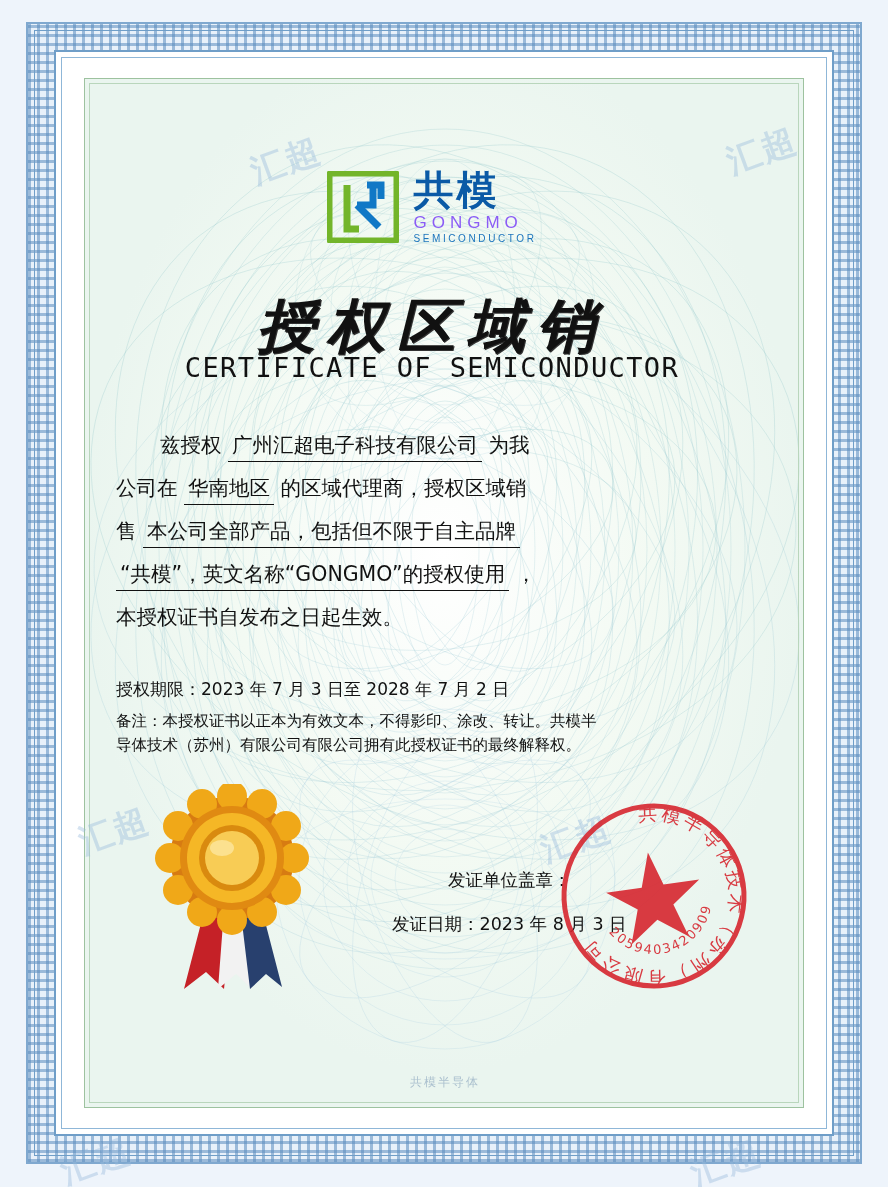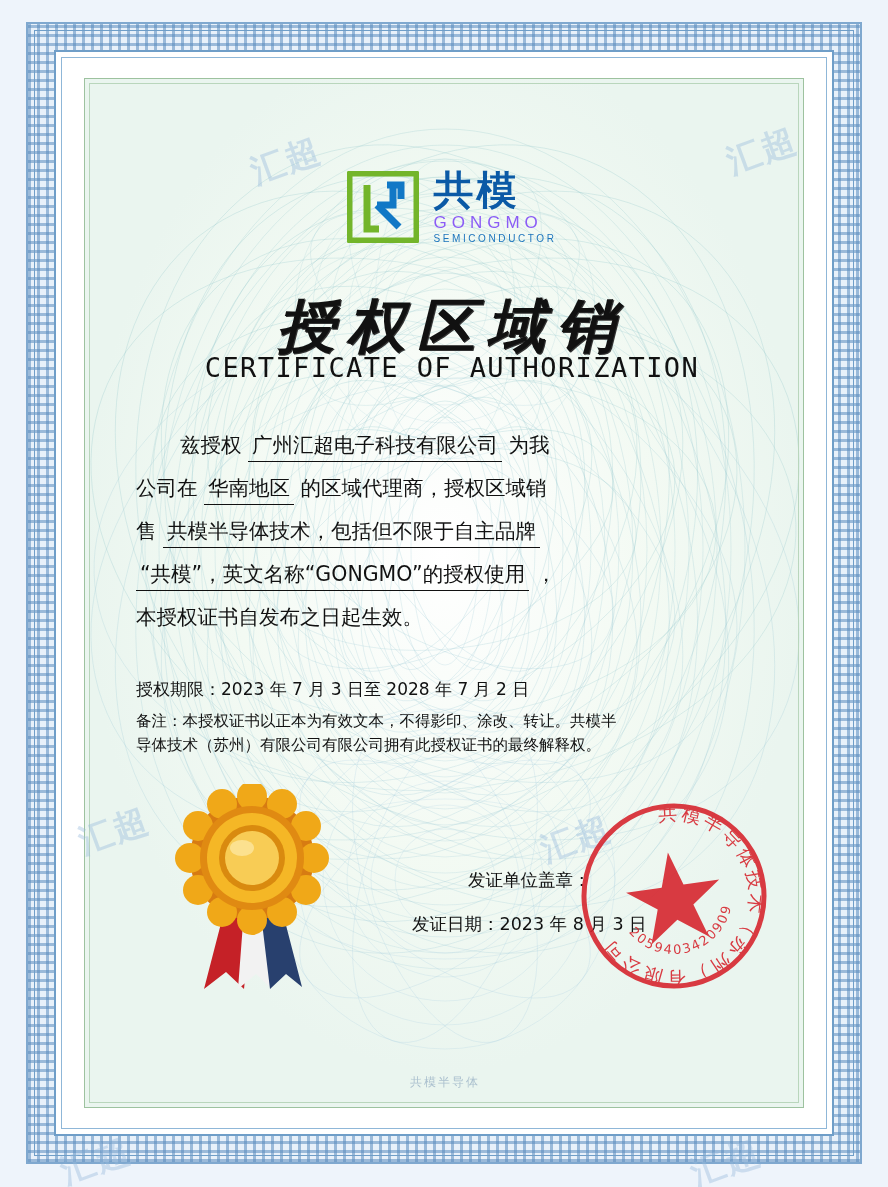--- a/index.html
+++ b/index.html
@@ -108,21 +108,21 @@
     left: 0; top: 0;
     width: 720px;
     height: 1030px;
     opacity: 0.72;
     pointer-events: none;
   }
 
   
   .content {
     position: absolute;
-    left: 92px; top: 78px;
+    left: 72px; top: 78px;
     width: 720px;
     height: 1030px;
     z-index: 10;
   }
 
   
   .logo-row {
     position: absolute;
     left: 0; top: 92px;
     width: 720px;
@@ -410,36 +410,36 @@
         </svg>
       </div>
       <div class="logo-text">
         <div class="logo-cn">共模</div>
         <div class="logo-en1">GONGMO</div>
         <div class="logo-en2">SEMICONDUCTOR</div>
       </div>
     </div>
 
     <div class="title-cn">授权区域销</div>
-    <div class="title-en">CERTIFICATE OF AUTHORIZATION</div>
+    <div class="title-en">CERTIFICATE OF SEMICONDUCTOR</div>
 
     <div class="body-block">
       <div class="body-line first">
         <span>兹授权</span>
         <span class="ul">广州汇超电子科技有限公司</span>
         <span>为我</span>
       </div>
       <div class="body-line">
         <span>公司在</span>
         <span class="ul">华南地区</span>
         <span>的区域代理商，授权区域销</span>
       </div>
       <div class="body-line">
         <span>售</span>
-        <span class="ul">共模半导体技术，包括但不限于自主品牌</span>
+        <span class="ul">本公司全部产品，包括但不限于自主品牌</span>
       </div>
       <div class="body-line">
         <span class="ul">“共模”，英文名称“GONGMO”的授权使用</span>
         <span>，</span>
       </div>
       <div class="body-line">本授权证书自发布之日起生效。</div>
     </div>
 
     <div class="period">
       <span>授权期限：</span><span>2023 年 7 月 3 日至 2028 年 7 月 2 日</span>

